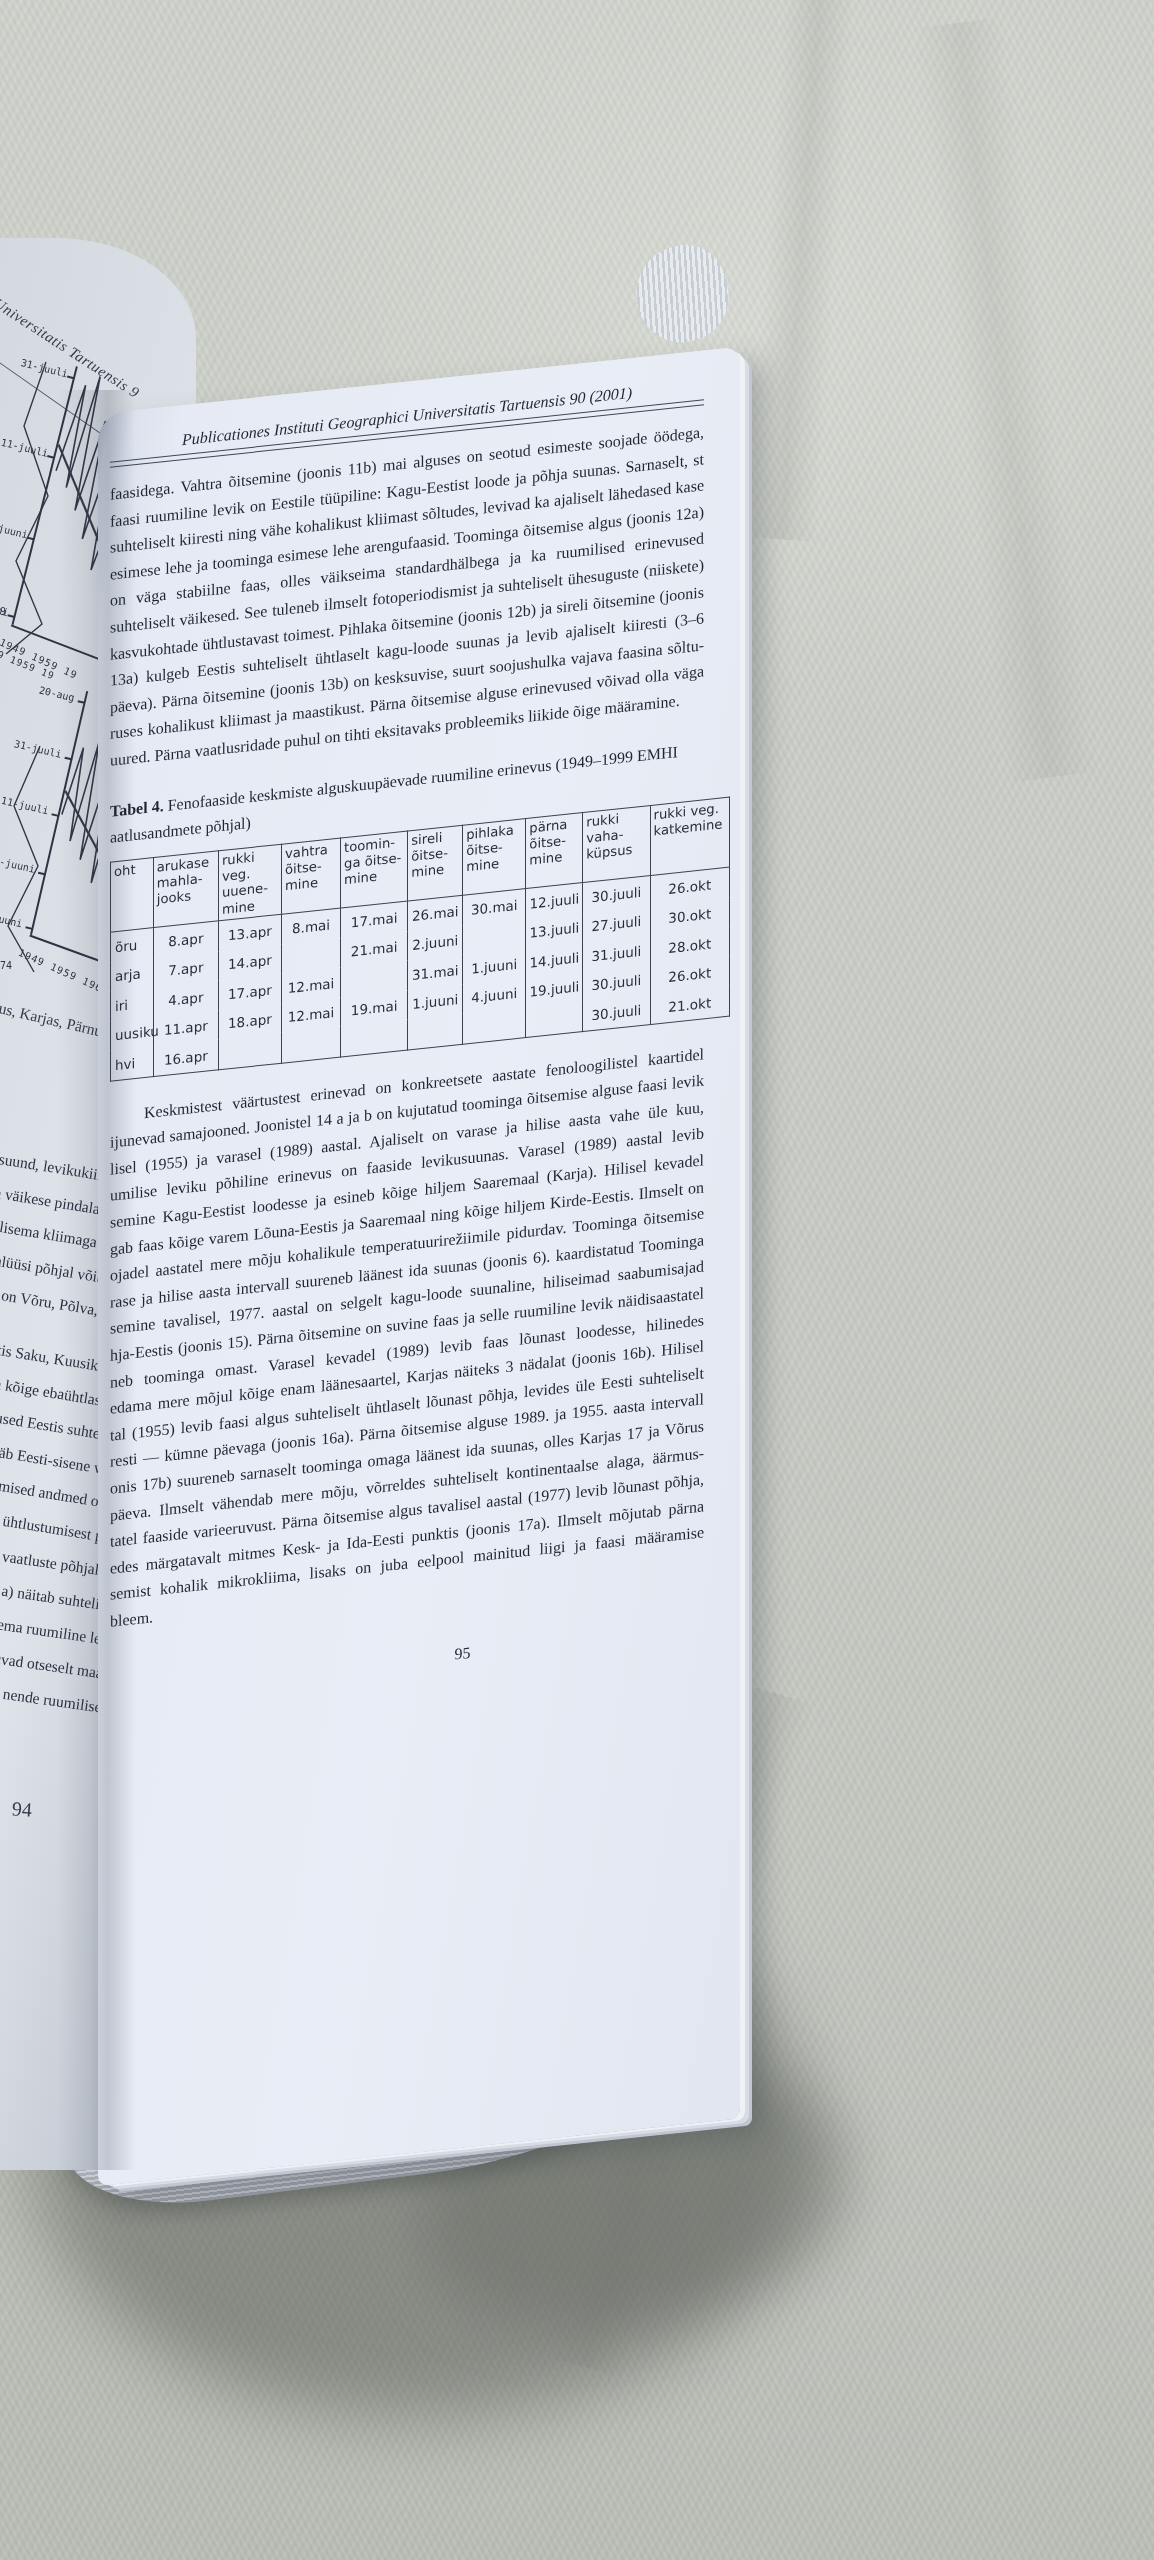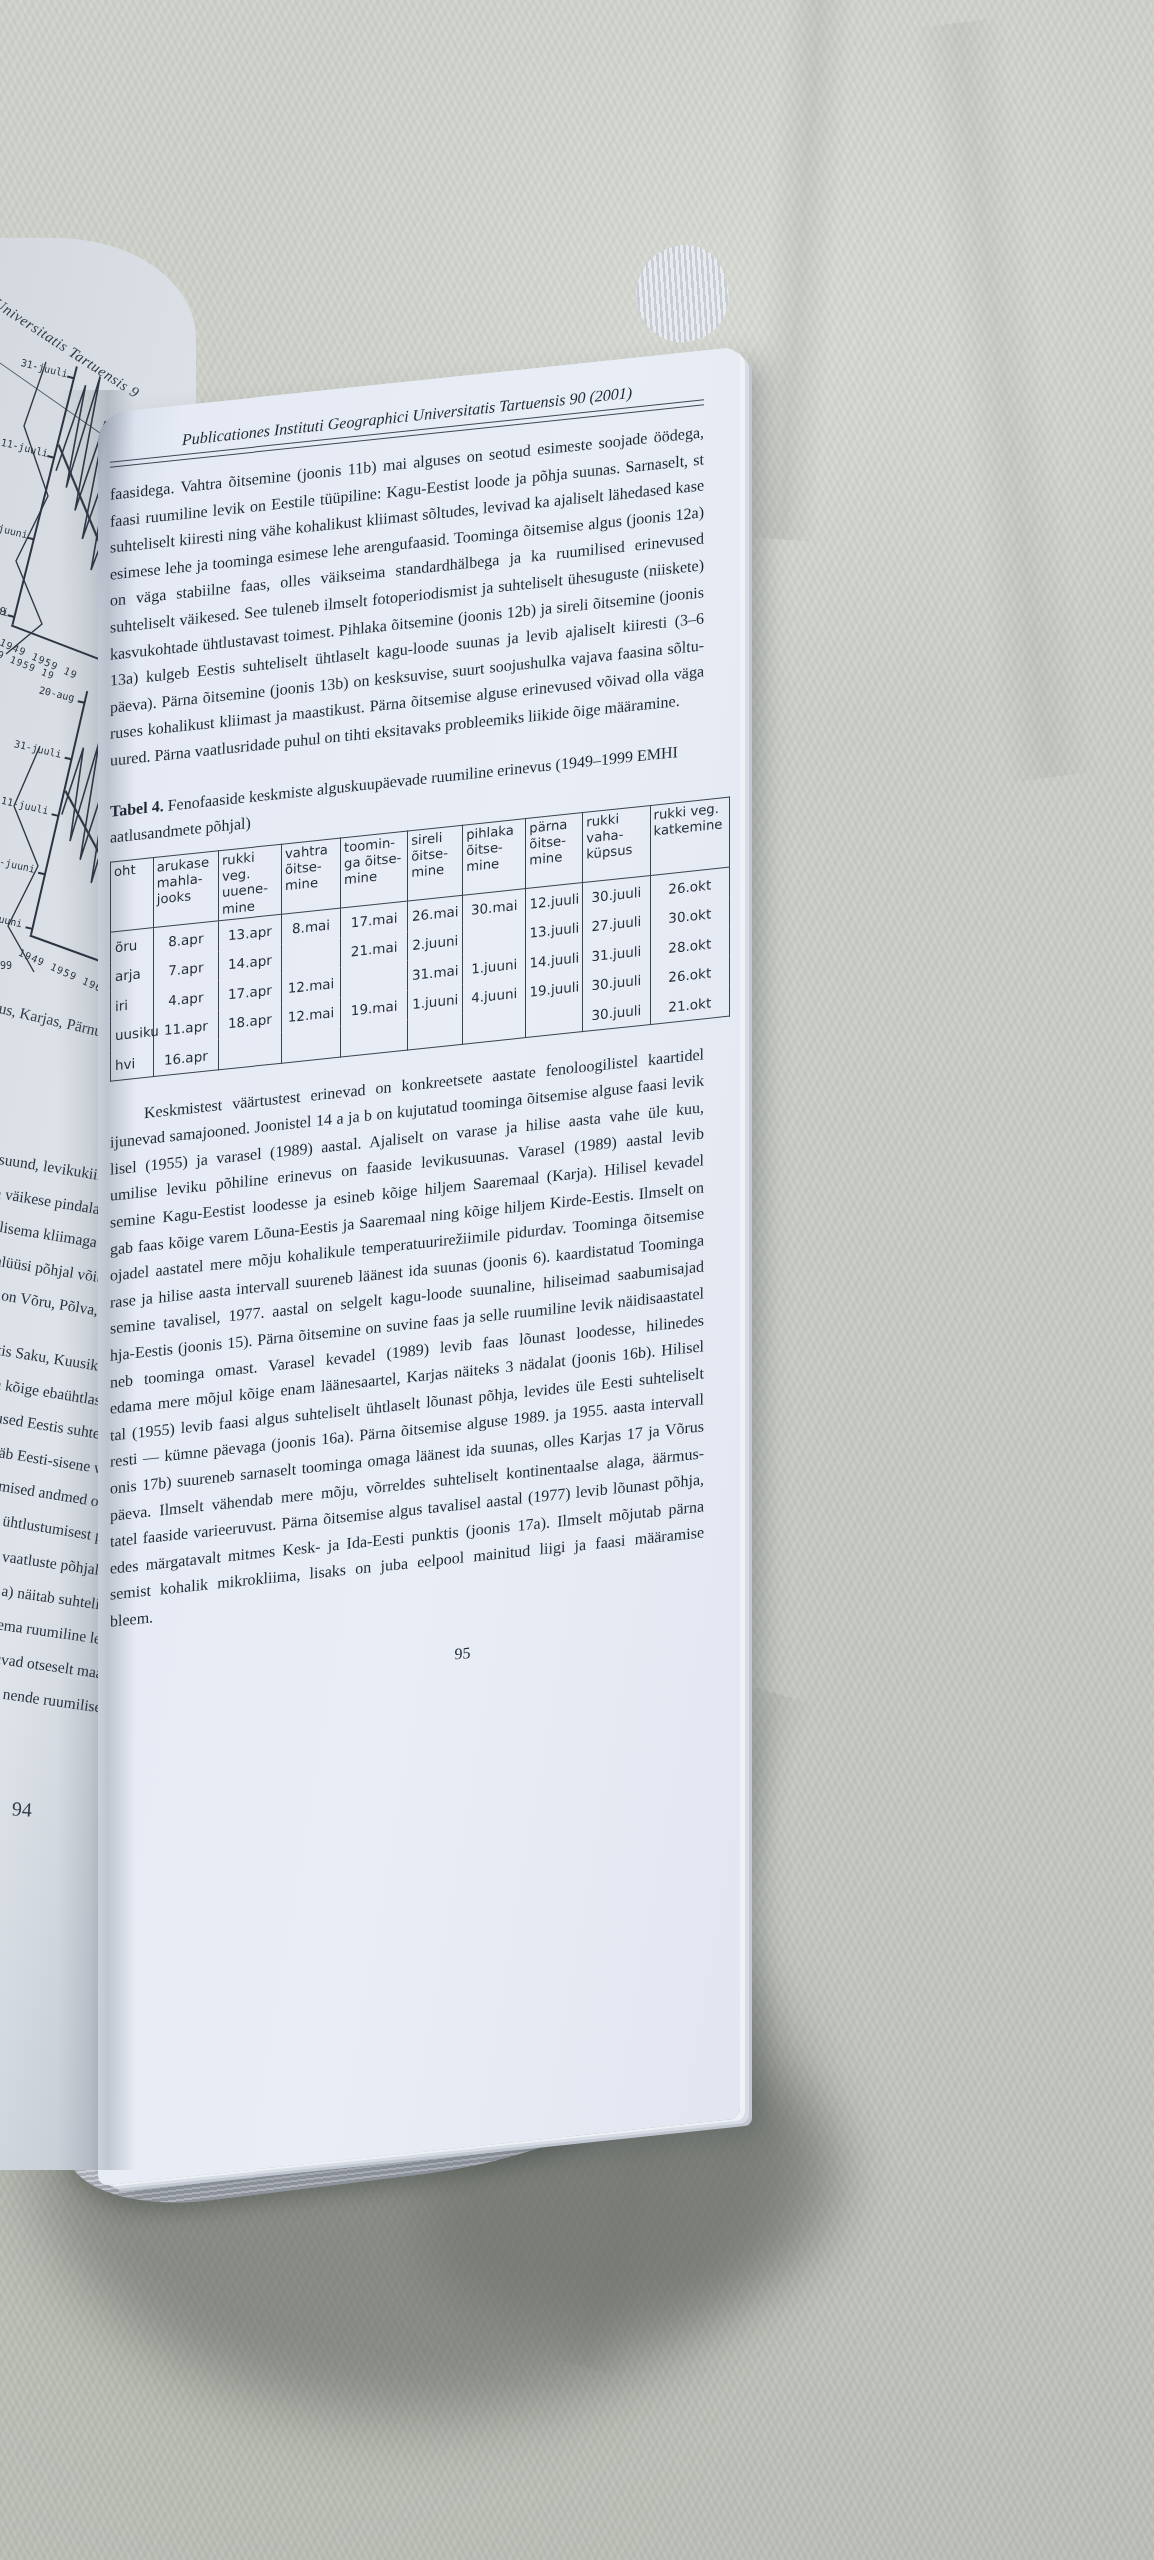--- a/index.html
+++ b/index.html
@@ -164,21 +164,21 @@
     </div>
 
     <svg class="zig" style="left:-2px;top:118px;" width="56" height="300">
       <polyline points="48,6 26,70 50,140 18,205 44,268 8,298" fill="none" stroke="#323846" stroke-width="1.4"></polyline>
     </svg>
     <div class="edge-num" style="left:0;top:368px;">9</div>
     <div class="xlabs" style="left:-6px;top:408px;transform:rotate(22deg);transform-origin:left top;font-size:9.5px;">49  1959  19</div>
     <svg class="zig" style="left:-2px;top:498px;" width="48" height="240">
       <polyline points="42,10 16,70 40,130 10,190 36,236" fill="none" stroke="#323846" stroke-width="1.4"></polyline>
     </svg>
-    <div class="edge-num" style="left:0;top:722px;">99</div>
+    <div class="edge-num" style="left:0;top:722px;">74</div>
 
     <div id="cap-frag" class="lp">rus, Karjas, Pärnus ja Ku</div>
 
     <div id="grpA" class="frag-group">
       <div>usuund, levikukiirus ja pü</div>
       <div>on väikese pindalaga, ul</div>
       <div>erelisema kliimaga alade ja</div>
       <div>ranalüüsi põhjal võib va</div>
       <div>estis on Võru, Põlva, Valg</div>
     </div>

